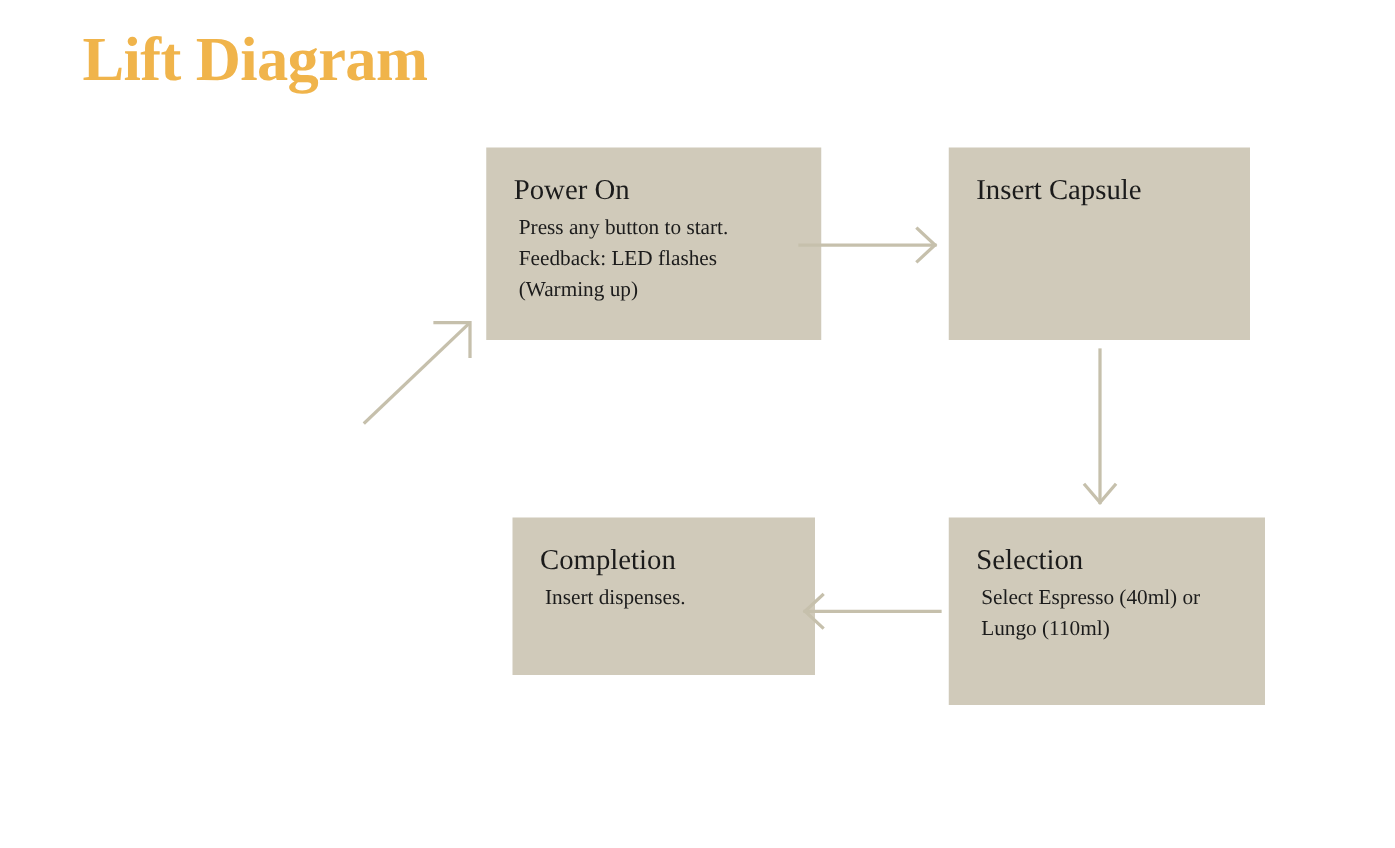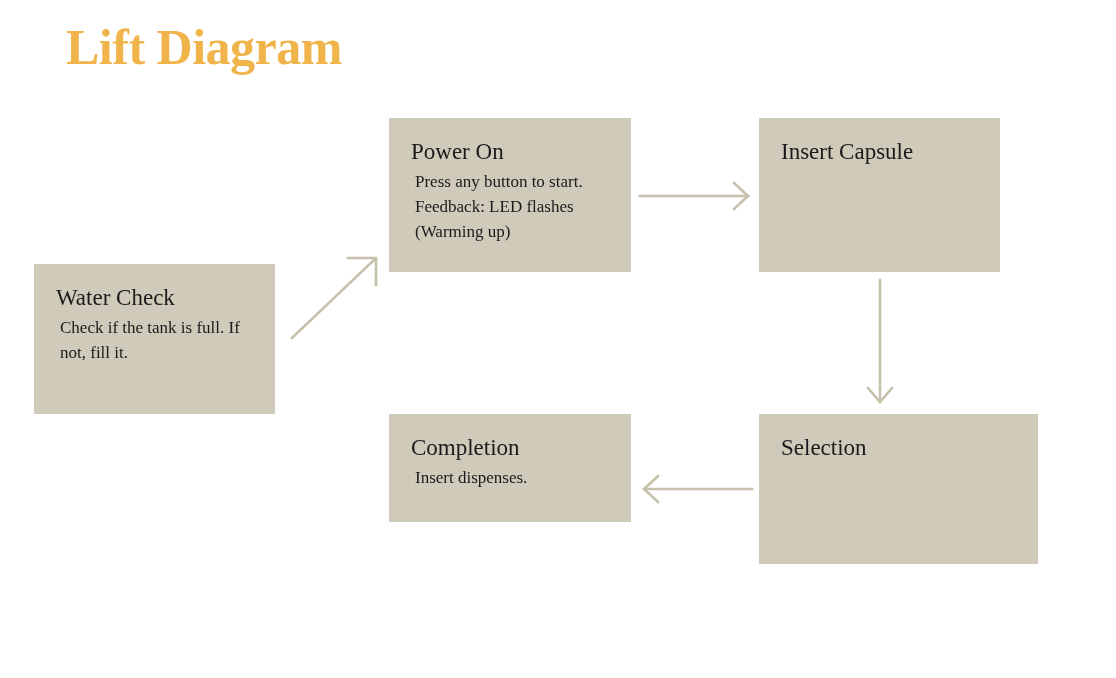--- a/index.html
+++ b/index.html
@@ -58,59 +58,56 @@
   .node-body {
     font-family: "Liberation Serif", "DejaVu Serif", serif;
     font-size: 17px;
     font-weight: normal;
     color: #1b1b1b;
     line-height: 1.48;
     margin: 4px;
   }
 
   #node-water-check  { left: 34px;  top: 264px; width: 241px; height: 150px; }
-  #node-power-on     { left: 389px; top: 118px; width: 242px; height: 154px; }
+  #node-power-on     { left: 389px; top: 118px; width: 268px; height: 154px; }
   #node-insert-caps  { left: 759px; top: 118px; width: 241px; height: 154px; }
-  #node-selection    { left: 759px; top: 414px; width: 279px; height: 150px; }
-  #node-completion   { left: 389px; top: 414px; width: 242px; height: 108px; }
+  #node-selection    { left: 759px; top: 414px; width: 253px; height: 150px; }
+  #node-completion   { left: 410px; top: 414px; width: 242px; height: 126px; }
 
   
   .arrow-svg {
     position: absolute;
     overflow: visible;
     pointer-events: none;
   }
   #arrow-water-to-power  { left: 288px; top: 252px; width: 95px;  height: 90px; }
   #arrow-power-to-insert { left: 640px; top: 182px; width: 112px; height: 30px; }
   #arrow-insert-to-sel   { left: 862px; top: 280px; width: 36px;  height: 126px; }
   #arrow-sel-to-compl    { left: 640px; top: 476px; width: 112px; height: 28px; }
 </style>
 </head>
 <body>
 
 <div id="canvas">
 
   <div id="page-title">Lift Diagram</div>
 
-  <div class="node" id="node-water-check">
-    <div class="node-title">Water Check</div>
-    <div class="node-body">Check if the tank is full. If not, fill it.</div>
-  </div>
 
   <div class="node" id="node-power-on">
     <div class="node-title">Power On</div>
     <div class="node-body">Press any button to start. Feedback: LED flashes (Warming up)</div>
   </div>
 
   <div class="node" id="node-insert-caps">
     <div class="node-title">Insert Capsule</div>
   </div>
 
   <div class="node" id="node-selection">
     <div class="node-title">Selection</div>
+    <div class="node-body">Select Espresso (40ml) or Lungo (110ml)</div>
   </div>
 
   <div class="node" id="node-completion">
     <div class="node-title">Completion</div>
     <div class="node-body">Insert dispenses.</div>
   </div>
 
   <svg class="arrow-svg" id="arrow-water-to-power" viewBox="0 0 95 90">
     <g stroke="#C6C0AC" stroke-width="2.6" fill="none" stroke-linecap="square">
       <line x1="4" y1="86" x2="87" y2="7"></line>

